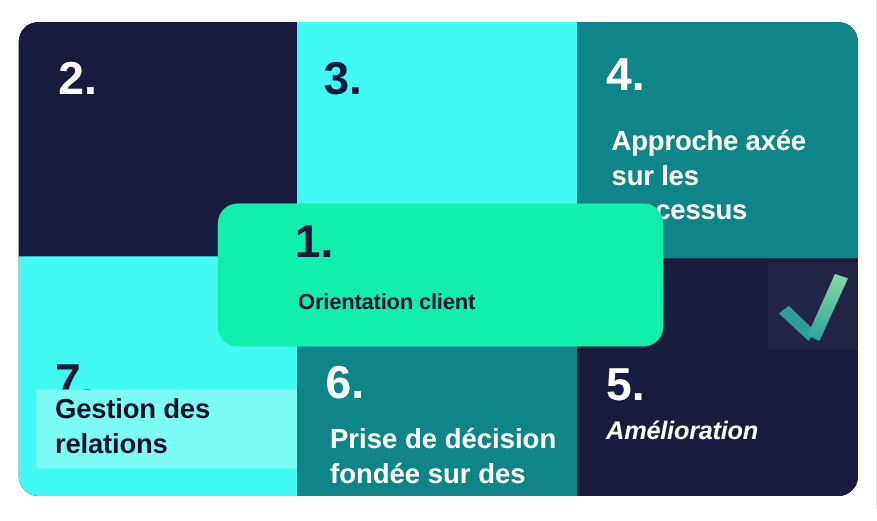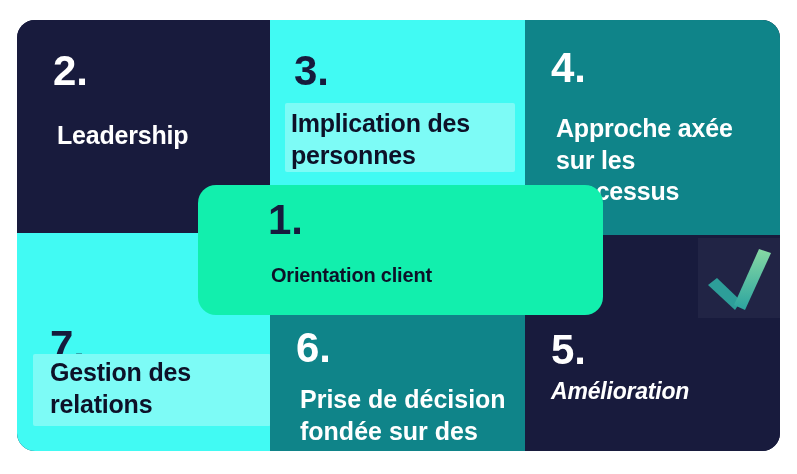--- a/index.html
+++ b/index.html
@@ -67,28 +67,24 @@
   .check-icon-wrap{position:absolute;left:10px;top:11px;width:70px;height:62px;}
 </style>
 </head>
 <body>
 
 <div class="stage">
   <div class="card">
 
     <div class="block b-navy" style="left:0;top:0;width:253px;height:213px;">
       <div class="num num-light n2">2.</div>
-      <div class="label label-light l2">Leadership</div>
     </div>
 
     <div class="block b-cyan" style="left:253px;top:0;width:255px;height:213px;"></div>
     <div class="num num-dark n3">3.</div>
-    <div class="hl-band band3">
-      <div class="label label-dark">Implication des personnes</div>
-    </div>
 
     <div class="block b-teal" style="left:508px;top:0;width:255px;height:215px;">
     </div>
     <div class="num num-light n4">4.</div>
     <div class="label label-light l4">Approche axée sur les processus</div>
 
     <div class="block b-cyan" style="left:0;top:213px;width:253px;height:218px;"></div>
     <div class="num num-dark n7">7.</div>
     <div class="hl-band band7">
       <div class="label label-dark">Gestion des relations</div>

